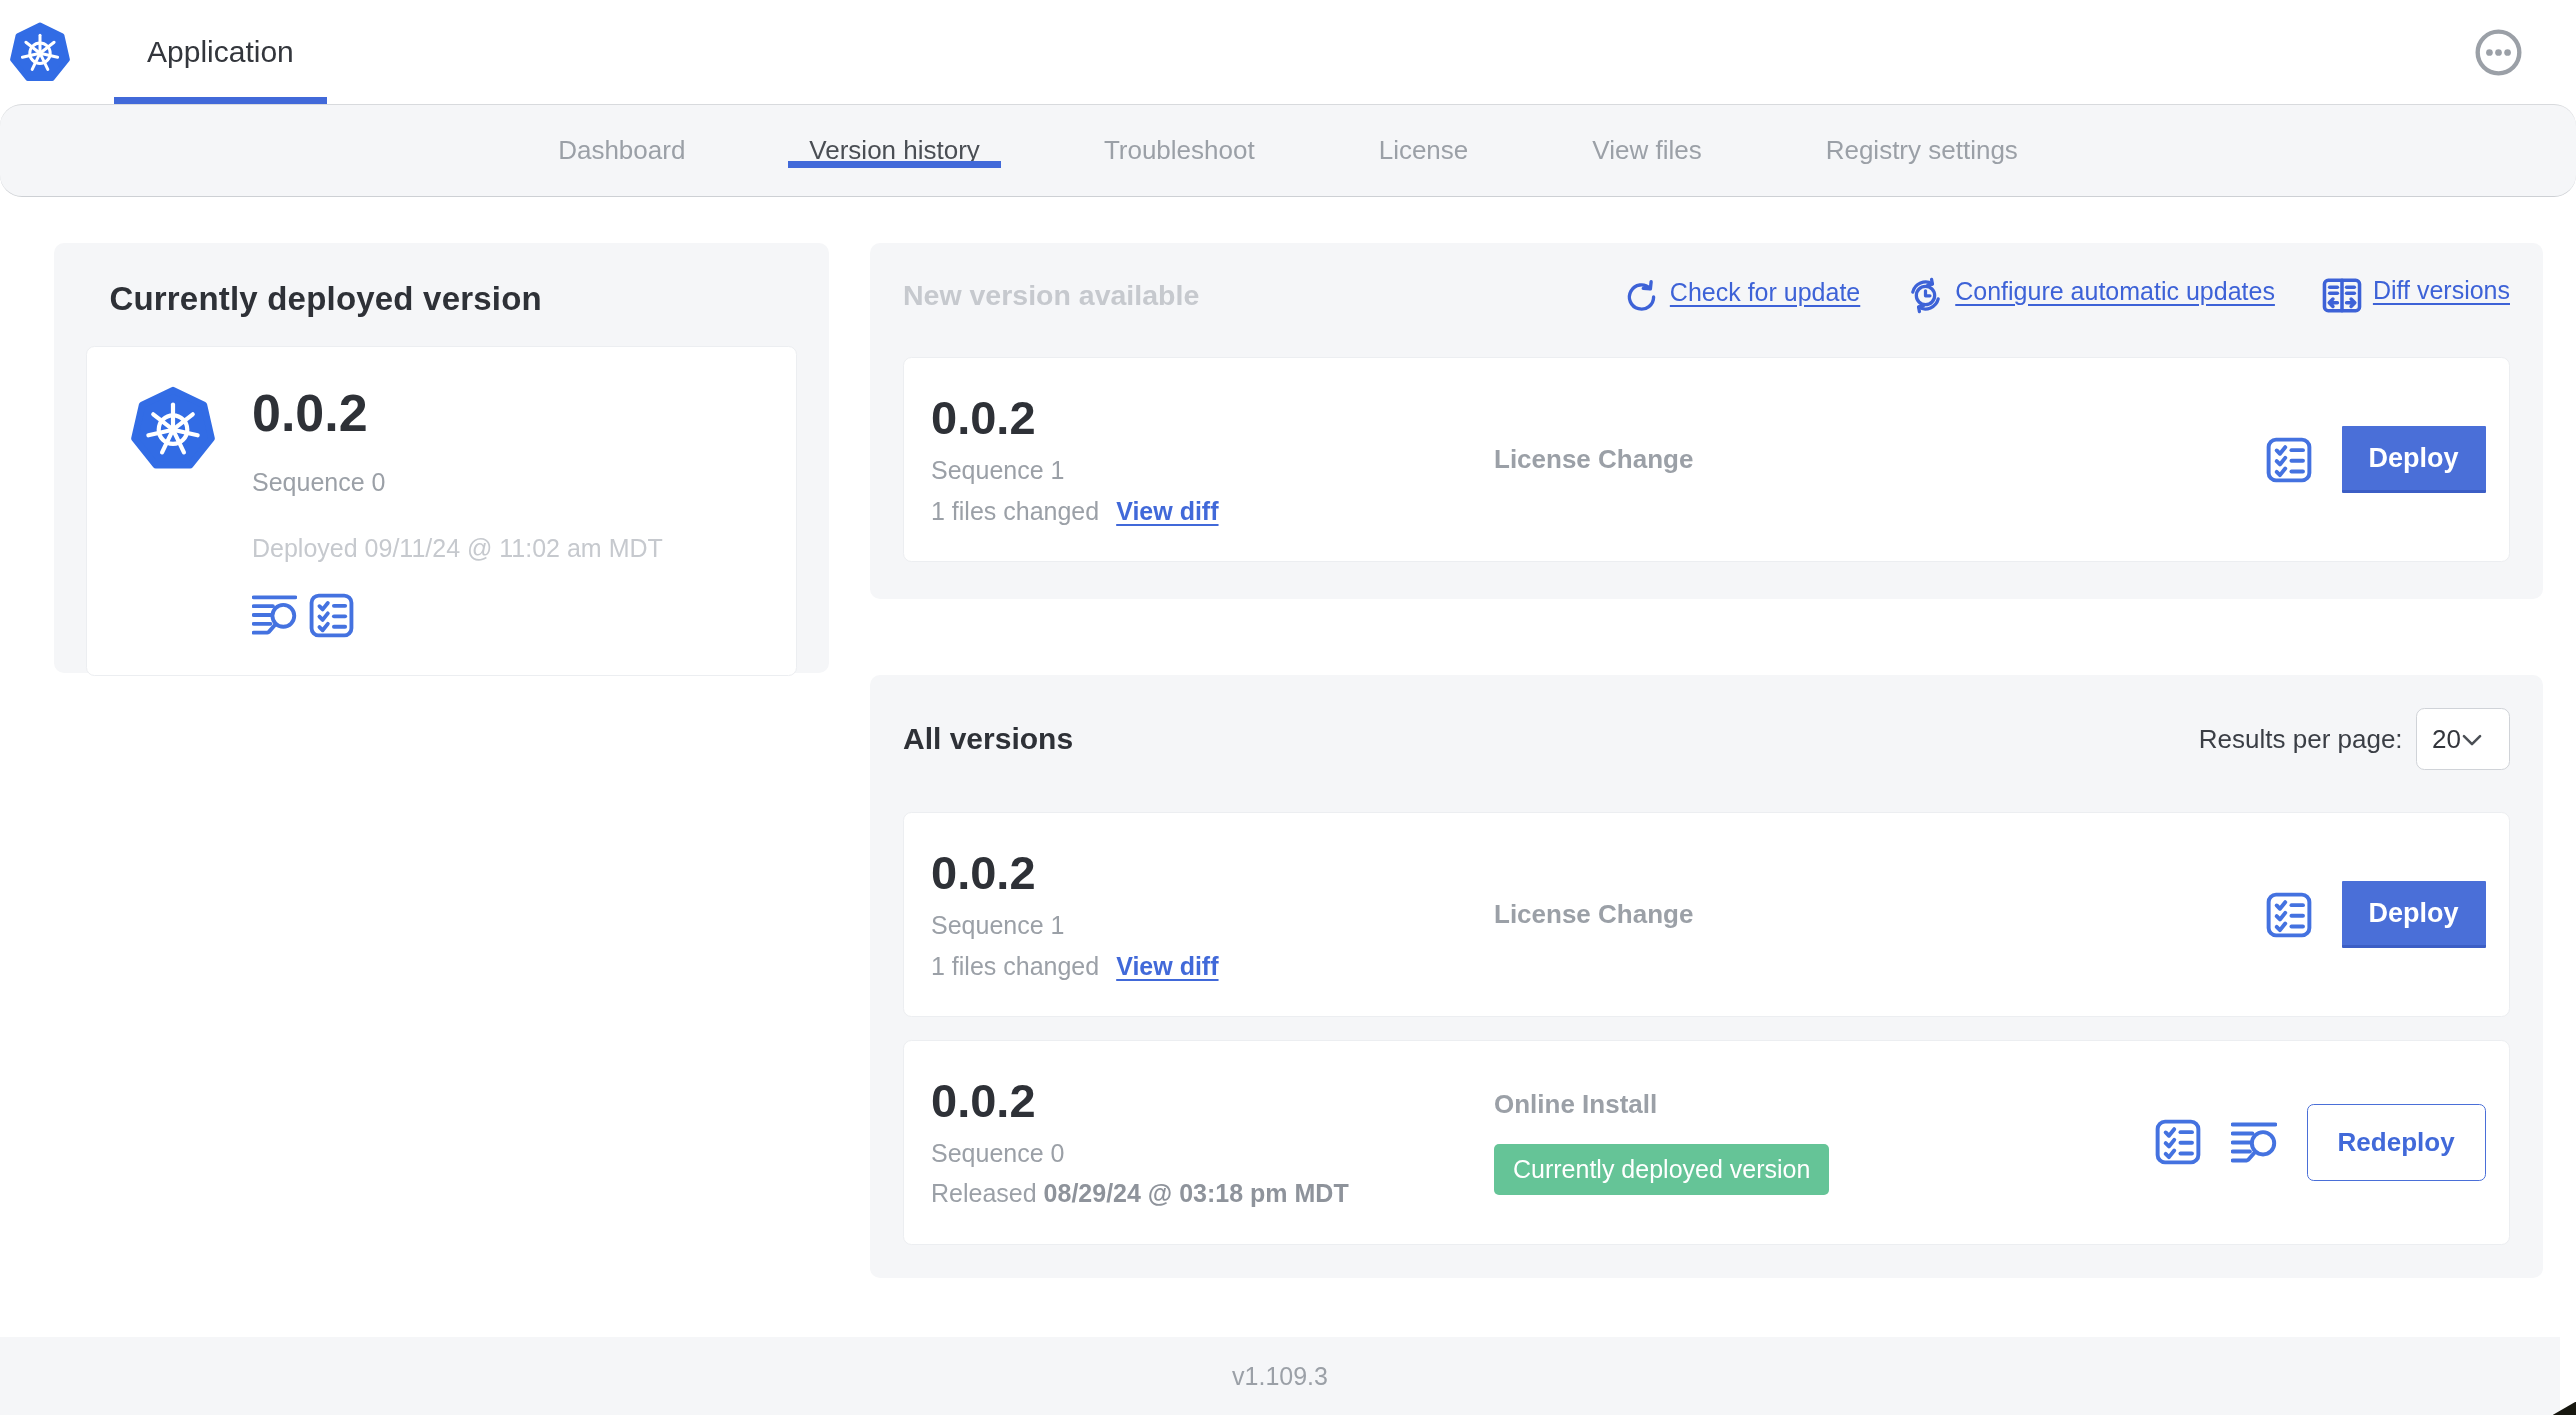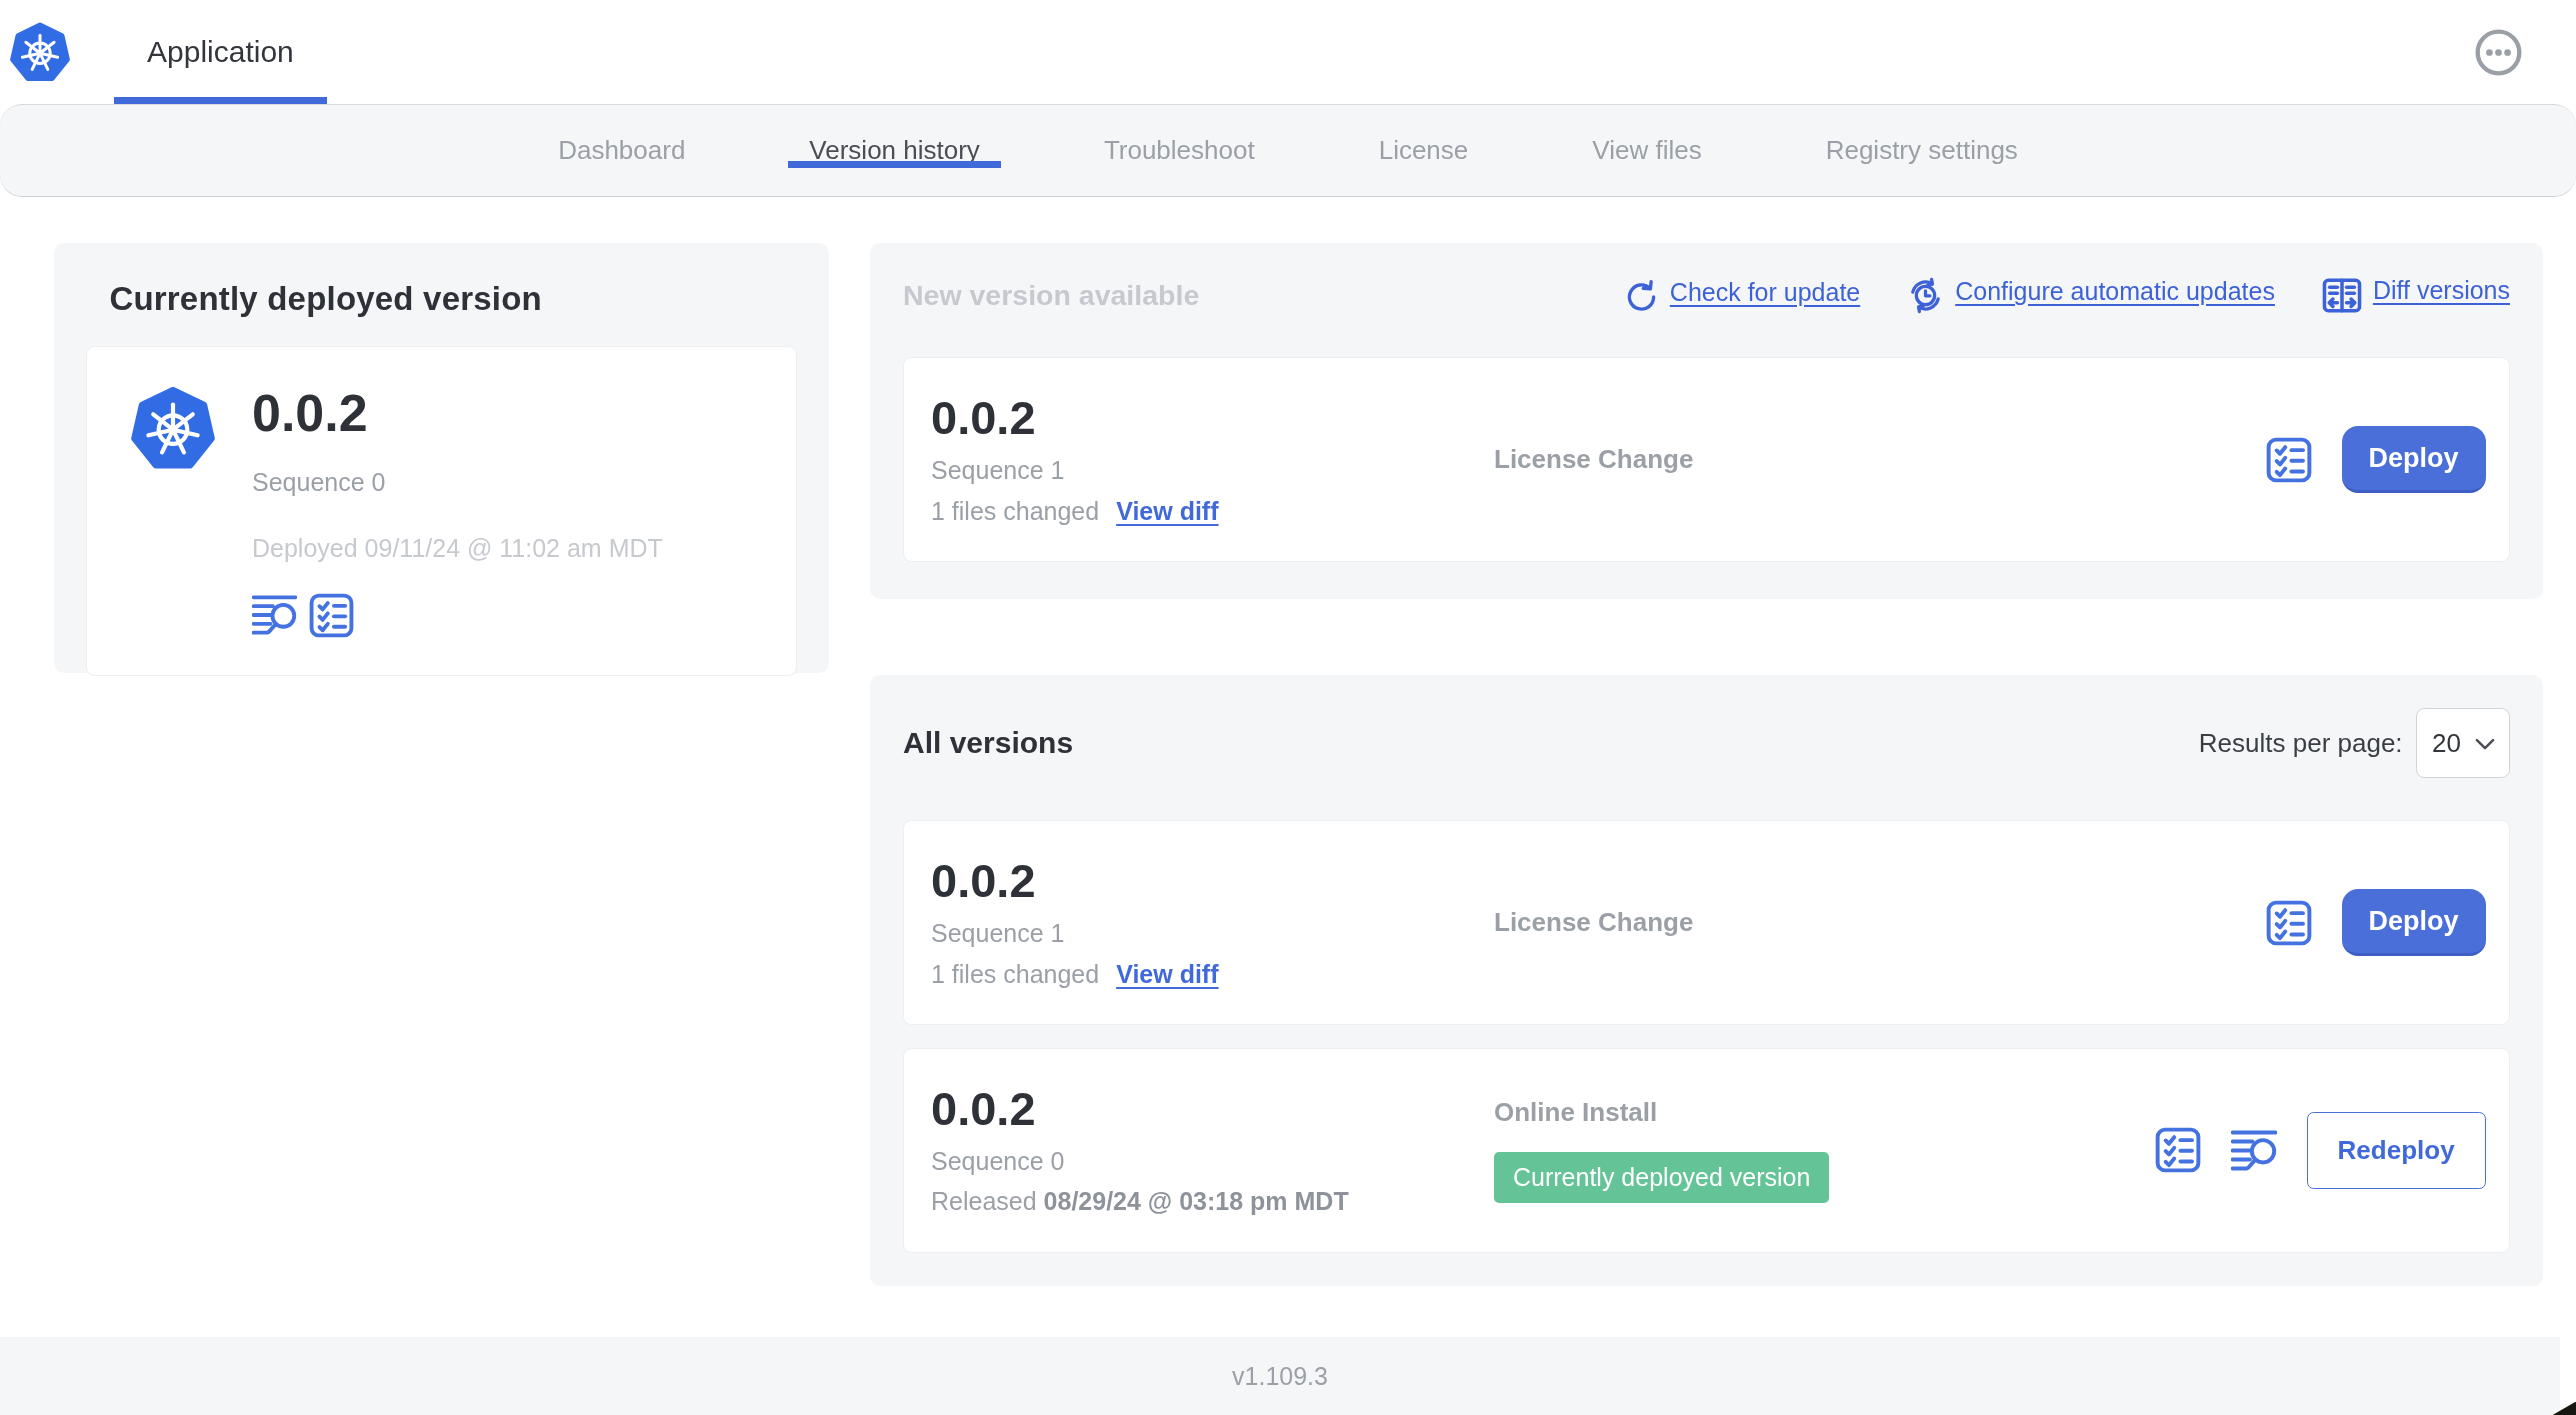--- a/index.html
+++ b/index.html
@@ -136,44 +136,44 @@
   .deployed-badge {
     display: inline-block; margin-top: 23.4px;
     background: #65c497; color: #ffffff;
     font-size: 25px; padding: 11px 19px; border-radius: 5px;
   }
   .vr-actions { display: flex; align-items: center; gap: 30px; margin-left: 17px; }
   .btn-primary {
     background: #4a6fd8; color: #fff;
     font-size: 27px; font-weight: 700;
     border: none; border-bottom: 3.3px solid #3c5ec5;
-    border-radius: 16px;
+    border-radius: 1px;
     width: 144px; height: 67px;
     cursor: pointer;
     font-family: "Liberation Sans", sans-serif;
   }
   .btn-secondary {
     background: #fff; color: #4169d9;
     font-size: 26px; font-weight: 700;
     border: 1.7px solid #4a6fd8;
     border-radius: 6.7px;
     padding: 10px 30px; height: 77px;
     cursor: pointer;
     font-family: "Liberation Sans", sans-serif;
   }
 
   
   .all-versions-card { padding: 33px; margin-top: 76px; min-height: 603px; }
   .av-title { font-size: 30px; font-weight: 700; color: #2e3137; }
   .av-controls { margin-left: auto; display: flex; align-items: center; }
   .rpp-label { font-size: 26px; color: #3a3e45; margin-right: 13.4px; }
   .rpp-select {
-    width: 94px; height: 70px;
+    width: 94px; height: 62px;
     background: #fff; border: 1.7px solid #d0d3d8; border-radius: 8.4px;
-    display: flex; align-items: center; justify-content: space-between;
+    display: flex; align-items: center; justify-content: flex-start;
     padding: 0 13.4px 0 15px;
     font-size: 26px; color: #33363c;
     cursor: pointer;
   }
   .all-versions-card .version-row:first-of-type { margin-top: 28.5px; }
   .all-versions-card .version-row + .version-row { margin-top: 22.6px; }
 
   
   .app-footer {
     position: absolute; left: 0; right: 16px; bottom: 0;

